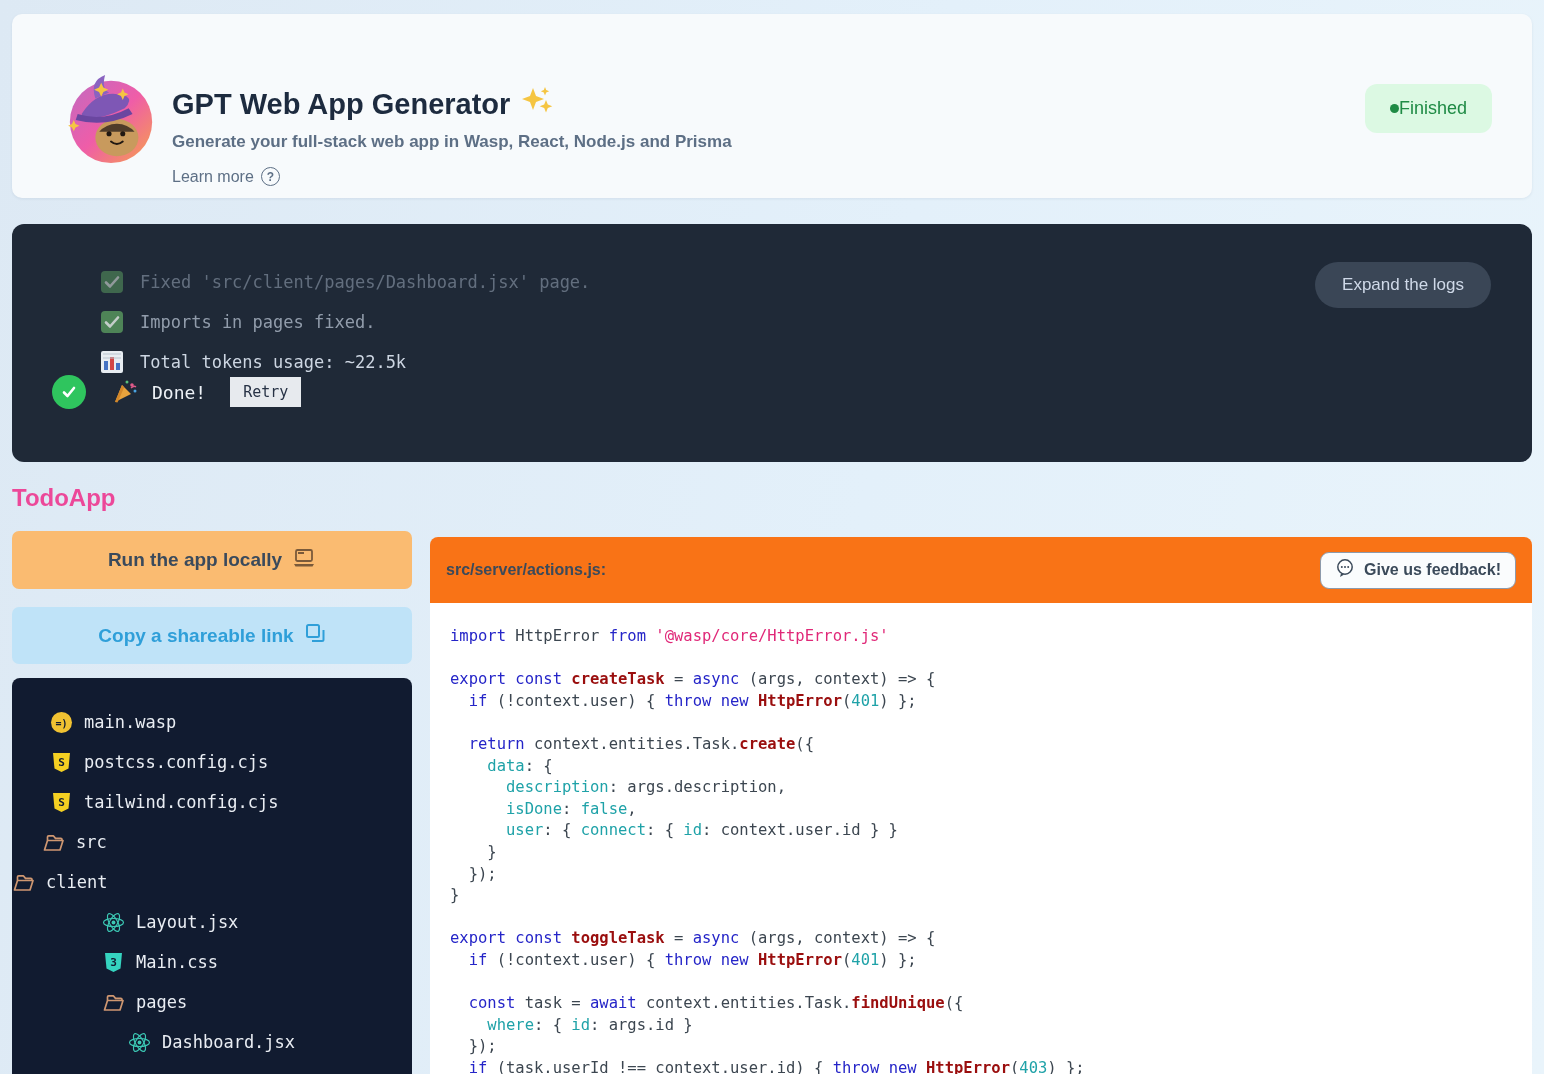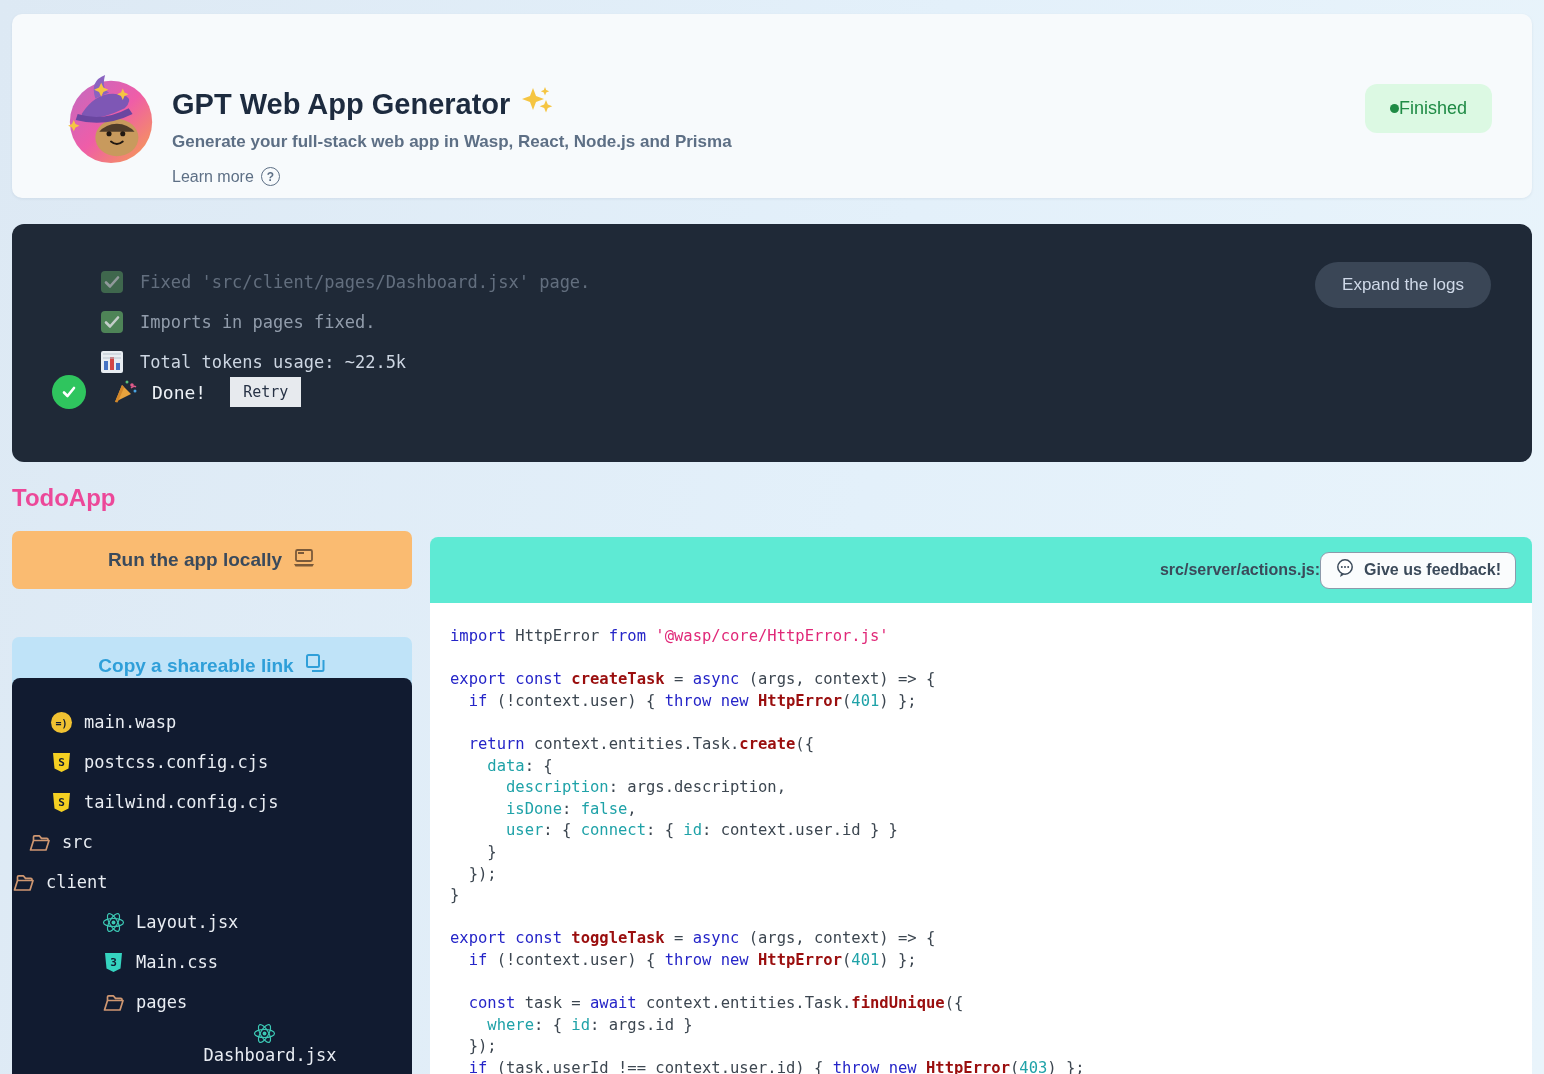--- a/index.html
+++ b/index.html
@@ -42,33 +42,33 @@
   .retry-btn{font-family:"DejaVu Sans Mono",monospace;font-size:15px;color:#273245;background:#e7eaee;
     border:none;border-radius:0;padding:6px 13px;cursor:pointer}
   .expand-btn{position:absolute;right:41px;top:38px;height:46px;padding:0 27px;border:none;cursor:pointer;
     background:#3a4656;color:#cfd9e8;font-size:17px;border-radius:9999px;font-family:"Liberation Sans",sans-serif}
 
   
   .app-name{position:absolute;left:12px;top:484px;font-size:24px;font-weight:bold;color:#ec4899}
   .run-btn{position:absolute;left:12px;top:531px;width:400px;height:58px;background:#fabb71;border:none;
     border-radius:7px;font-size:19px;font-weight:bold;color:#3a4a5c;cursor:pointer;
     display:flex;align-items:center;justify-content:center;gap:10px;font-family:"Liberation Sans",sans-serif}
-  .copy-btn{position:absolute;left:12px;top:637px;width:400px;height:57px;background:#bfe3f8;border:none;
+  .copy-btn{position:absolute;left:12px;top:607px;width:400px;height:57px;background:#bfe3f8;border:none;
     border-radius:7px;font-size:19px;font-weight:bold;color:#2f9fd9;cursor:pointer;
     display:flex;align-items:center;justify-content:center;gap:10px;font-family:"Liberation Sans",sans-serif}
   .file-tree{position:absolute;left:12px;top:678px;width:400px;height:396px;background:#111b30;
     border-radius:8px 8px 0 0;padding-top:24px;overflow:hidden}
   .tree-row{display:flex;align-items:center;height:40px;color:#e9edf3;cursor:pointer;
     font-family:"DejaVu Sans Mono",monospace;font-size:17px}
   .tree-ic{width:23px;height:23px;display:inline-flex;margin-right:11px;flex:none}
 
   
   .code-panel{position:absolute;left:430px;top:537px;width:1102px;height:537px}
-  .code-header{height:66px;background:#5eead4;border-radius:8px 8px 0 0;display:flex;
-    align-items:center;justify-content:flex-end;padding:0 16px}
+  .code-header{height:66px;background:#f97316;border-radius:8px 8px 0 0;display:flex;
+    align-items:center;justify-content:space-between;padding:0 16px}
   .code-file{font-size:16px;font-weight:bold;color:#3b4a5a}
   .feedback-btn{height:37px;padding:0 14px;background:#fafcfd;border:1px solid #8d9aab;border-radius:9px;
     font-size:16px;font-weight:bold;color:#3b4a5a;cursor:pointer;display:flex;align-items:center;gap:8px;
     font-family:"Liberation Sans",sans-serif}
   .code-body{background:#ffffff;height:471px;padding:23px 0 0 20px;overflow:hidden}
   .cl{font-family:"DejaVu Sans Mono",monospace;font-size:15.5px;line-height:21.6px;min-height:21.6px;white-space:pre}
   .t-pl{color:#3c4650}
   .t-kw{color:#2525c8}
   .t-fn{color:#9a0e0e;font-weight:bold}
   .t-str{color:#e02878}
@@ -224,21 +224,21 @@
       </div>
       <div class="tree-row" style="padding-left: 38px;">
         <span class="tree-ic">
           <svg width="23" height="23" viewBox="0 0 23 23">
             <path d="M3 2 h17 l-1.5 15.5 -7 3.5 -7 -3.5 Z" fill="#f5d022"></path>
             <text x="11.5" y="15" text-anchor="middle" font-size="11" font-weight="bold" font-family="DejaVu Sans Mono,monospace" fill="#111b30">S</text>
           </svg>
         </span>
         <span>tailwind.config.cjs</span>
       </div>
-      <div class="tree-row" style="padding-left: 16px;">
+      <div class="tree-row" style="padding-left: 30px;">
         <span class="tree-ic">
           <svg width="23" height="23" viewBox="0 0 23 23">
             <path d="M2.5 19 L5.5 9.5 H21 L18 19 Z M5.5 9.5 V6 a1.2 1.2 0 0 1 1.2 -1.2 h4.6 l2.2 2.6 h5.3 a1.2 1.2 0 0 1 1.2 1.2 v0.9" fill="none" stroke="#cf9771" stroke-width="1.7" stroke-linejoin="round"></path>
           </svg>
         </span>
         <span>src</span>
       </div>
       <div class="tree-row" style="">
         <span class="tree-ic">
           <svg width="23" height="23" viewBox="0 0 23 23">
@@ -270,21 +270,21 @@
         <span>Main.css</span>
       </div>
       <div class="tree-row" style="padding-left: 90px;">
         <span class="tree-ic">
           <svg width="23" height="23" viewBox="0 0 23 23">
             <path d="M2.5 19 L5.5 9.5 H21 L18 19 Z M5.5 9.5 V6 a1.2 1.2 0 0 1 1.2 -1.2 h4.6 l2.2 2.6 h5.3 a1.2 1.2 0 0 1 1.2 1.2 v0.9" fill="none" stroke="#cf9771" stroke-width="1.7" stroke-linejoin="round"></path>
           </svg>
         </span>
         <span>pages</span>
       </div>
-      <div class="tree-row" style="padding-left: 116px; flex-direction: column;">
+      <div class="tree-row" style="padding-left: 116px;">
         <span class="tree-ic">
           <svg width="23" height="23" viewBox="0 0 23 23">
             <g fill="none" stroke="#3cc8b4" stroke-width="1.2">
               <ellipse cx="11.5" cy="11.5" rx="10" ry="4"></ellipse>
               <ellipse cx="11.5" cy="11.5" rx="10" ry="4" transform="rotate(60 11.5 11.5)"></ellipse>
               <ellipse cx="11.5" cy="11.5" rx="10" ry="4" transform="rotate(120 11.5 11.5)"></ellipse>
             </g>
             <circle cx="11.5" cy="11.5" r="1.9" fill="#3cc8b4"></circle>
           </svg>
         </span>

